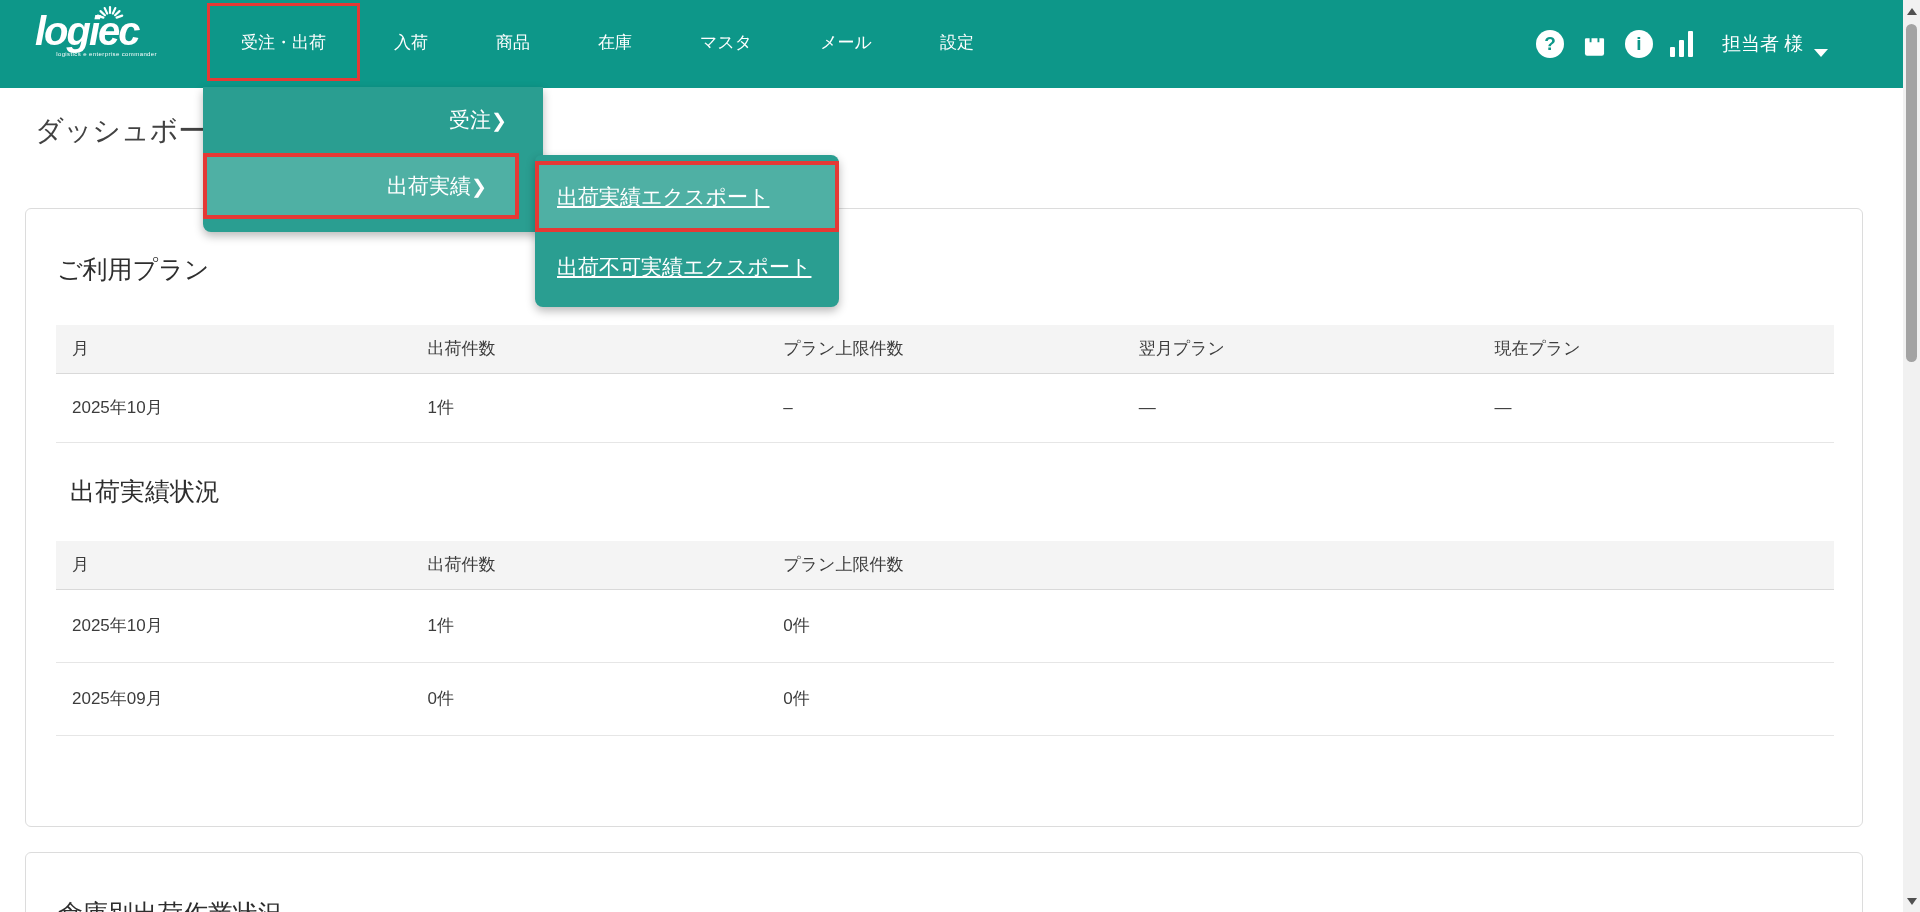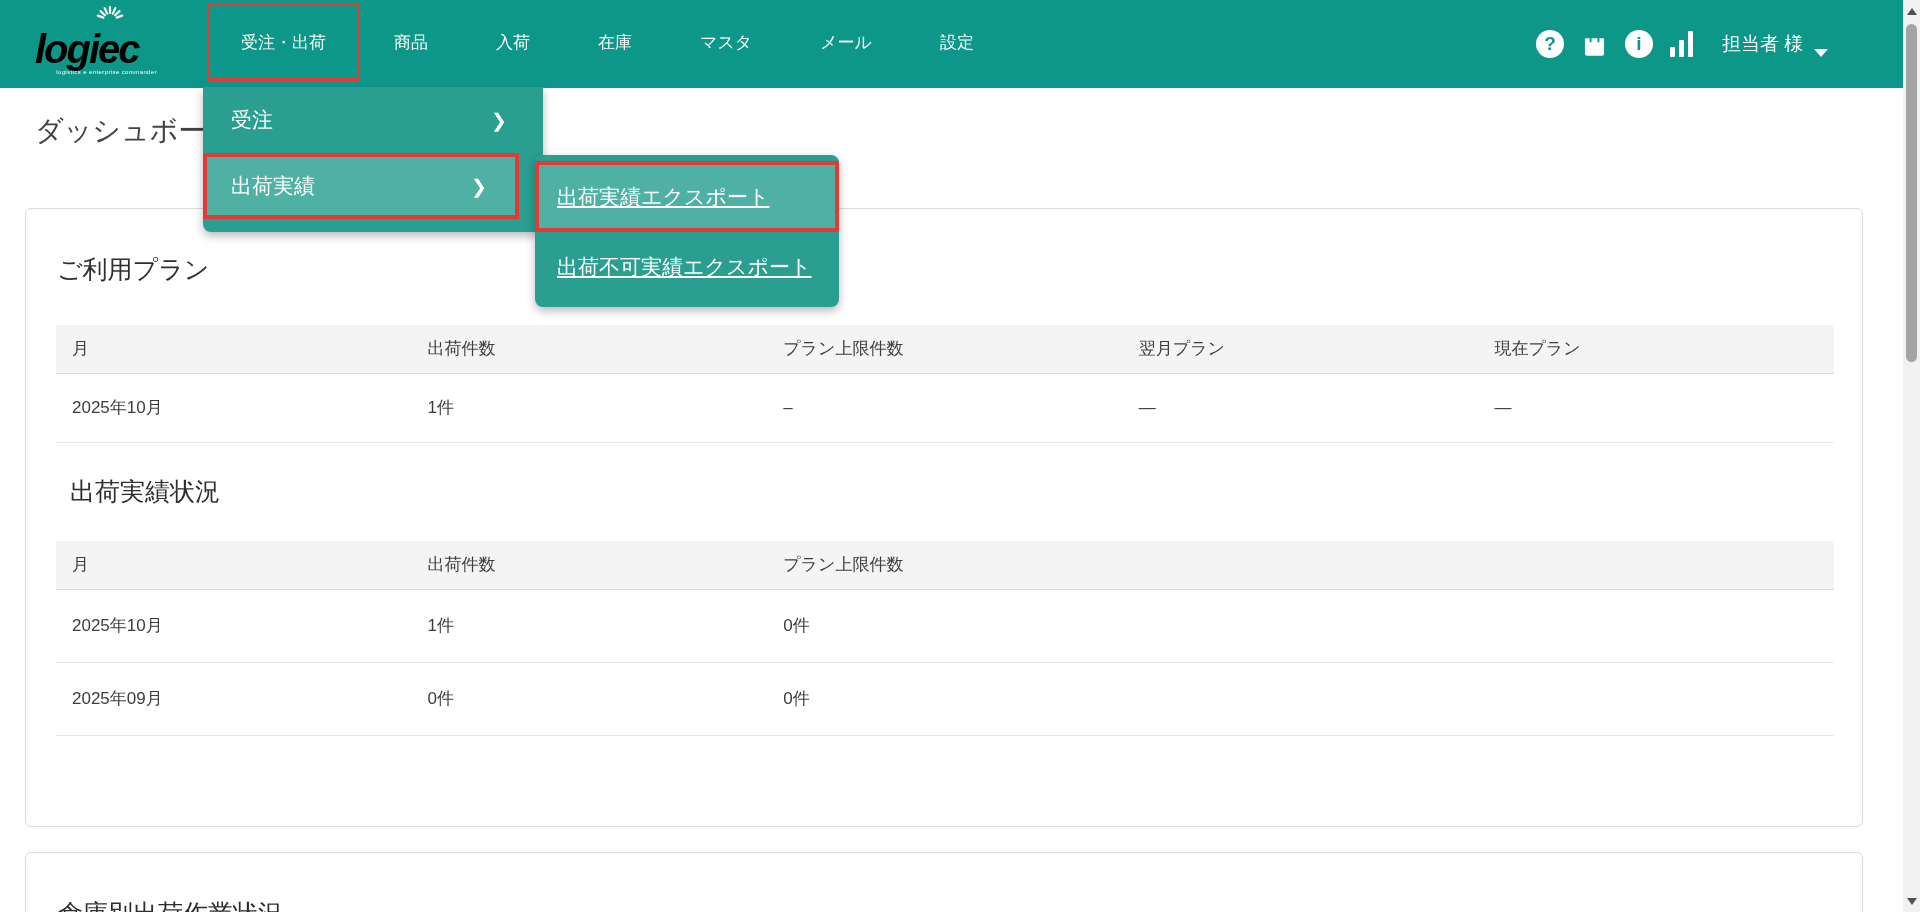--- a/index.html
+++ b/index.html
@@ -8,21 +8,21 @@
 
   .screen { position:relative; width:1920px; height:912px; overflow:hidden;
             background:#ffffff; }
 
   
   .navbar { position:absolute; left:0; top:0; width:1920px; height:88px;
             background:#0D9789; z-index:50; }
 
   .logo { position:absolute; left:35px; top:8px; width:132px; height:66px; cursor:pointer; }
   .logo-text { font-style:italic; font-weight:bold; font-size:40px; line-height:46px;
-               color:#000000; letter-spacing:-2px;margin-top:18px; }
+               color:#ffffff; letter-spacing:-2px; }
   .logo-tagline { font-size:6px; color:#fff; letter-spacing:.4px; margin-top:-3px;
                   width:122px; text-align:right; white-space:nowrap; overflow:hidden; }
   .logo-burst { position:absolute; left:60px; top:-6px; }
 
   .nav-items { position:absolute; left:207px; top:3px; display:flex; gap:0; }
   .nav-item { height:78px; padding:0 34px; background:transparent; border:none;
               color:#fff; font-size:17px; display:flex; align-items:center;
               cursor:pointer; font-family:inherit; white-space:nowrap; }
   .nav-item.highlighted { border:3px solid #E53935; padding:0 31px; }
 
@@ -64,21 +64,21 @@
   .tbl th { background:#F4F4F4; font-weight:normal; text-align:left; height:48px;
             padding:0 16px; border-bottom:1px solid #D9D9D9; }
   .tbl td { height:69px; padding:0 16px; border-bottom:1px solid #E6E6E6;
             background:#fff; }
   .tbl2 td { height:73px; }
 
   
   .dropdown { position:absolute; left:203px; top:87px; width:340px; z-index:60;
               background:#2A9E91; border-radius:0 0 8px 8px;
               box-shadow:0 4px 10px rgba(0,0,0,.28); padding-bottom:13px; }
-  .dd-item { height:66px; display:flex; align-items:center; justify-content:space-between;
+  .dd-item { height:66px; display:flex; align-items:center; justify-content:flex-end;
              padding:0 36px 0 28px; color:#fff; font-size:21px; cursor:pointer; }
   .dd-item .chev { font-size:19px; font-weight:bold; }
   .dd-item.highlighted { background:#4FB0A4; border:4px solid #E53935;
                          width:316px; padding:0 28px 0 24px; }
 
   .submenu { position:absolute; left:535px; top:155px; width:304px; z-index:61;
              background:#2A9E91; border-radius:6px 8px 8px 8px;
              box-shadow:0 4px 10px rgba(0,0,0,.28); padding:6px 0 5px; }
   .sm-item { height:70px; display:flex; align-items:center; padding:0 16px 0 22px;
              color:#fff; font-size:21px; cursor:pointer; white-space:nowrap;text-decoration:underline; }
@@ -117,22 +117,22 @@
           <line x1="20.1" y1="13.2" x2="24.5" y2="9.1"></line>
           <line x1="21.6" y1="15.6" x2="27.2" y2="13.6"></line>
         </g>
       </svg>
       <div class="logo-text">logiec</div>
       <div class="logo-tagline">logistics e enterprise commander</div>
     </div>
 
     <nav class="nav-items">
       <button class="nav-item highlighted">受注・出荷</button>
+      <button class="nav-item">入荷</button>
       <button class="nav-item">商品</button>
-      <button class="nav-item">入荷</button>
       <button class="nav-item">在庫</button>
       <button class="nav-item">マスタ</button>
       <button class="nav-item">メール</button>
       <button class="nav-item">設定</button>
     </nav>
 
     <div class="nav-right">
       <div class="icon-circle">
         <span>?</span>
       </div>

